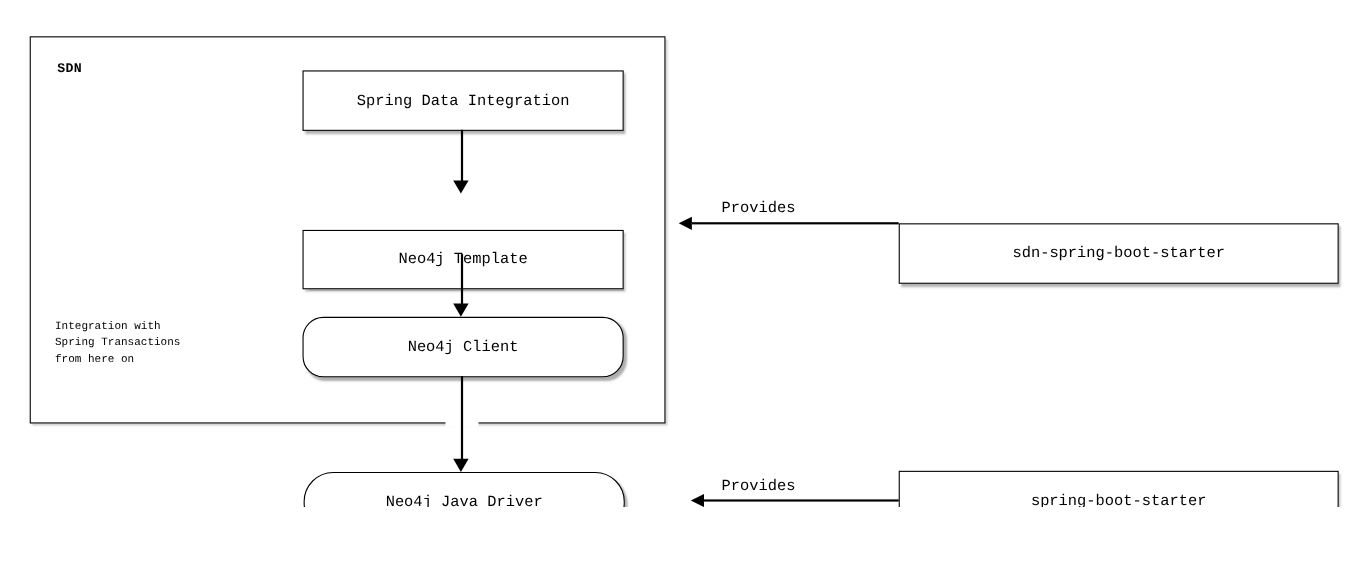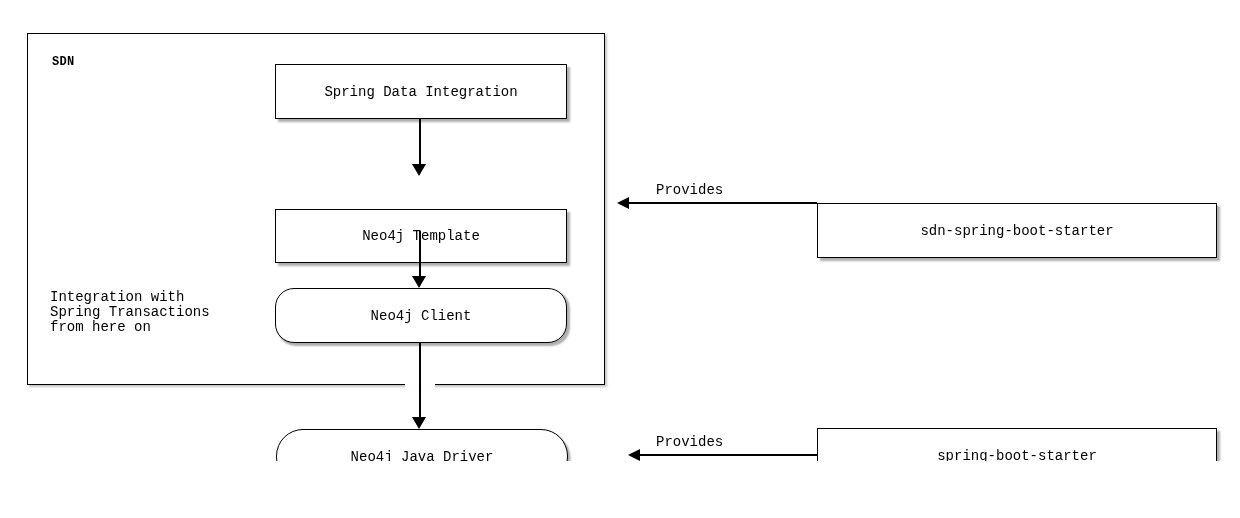--- a/index.html
+++ b/index.html
@@ -26,21 +26,21 @@
   }
   #n-repos   {left:275px;top:64px; width:292px;height:55px;}
   #n-template{left:275px;top:177px;width:292px;height:54px;margin-top:32px;}
   #n-client  {left:275px;top:288px;width:292px;height:55px;border-radius:19px;}
   #n-driver  {left:276px;top:429px;width:292px;height:55px;border-radius:27px;}
   #n-sdnstarter {left:817px;top:179px;width:400px;height:55px;margin-top:24px;}
   #n-bootstarter{left:817px;top:428px;width:400px;height:55px;}
   
   .note{
     position:absolute;left:50px;top:290px;width:220px;
-    font-size:14px;line-height:15px;white-space:pre-line;z-index:3;
+    font-size:10px;line-height:15px;white-space:pre-line;z-index:3;
   }
   
   .vline{position:absolute;width:1.5px;background:#000;z-index:4;}
   .hline{position:absolute;height:1.5px;background:#000;z-index:4;}
   .head-down{
     position:absolute;width:0;height:0;z-index:4;
     border-left:7px solid transparent;border-right:7px solid transparent;
     border-top:12px solid #000;
   }
   .head-left{

